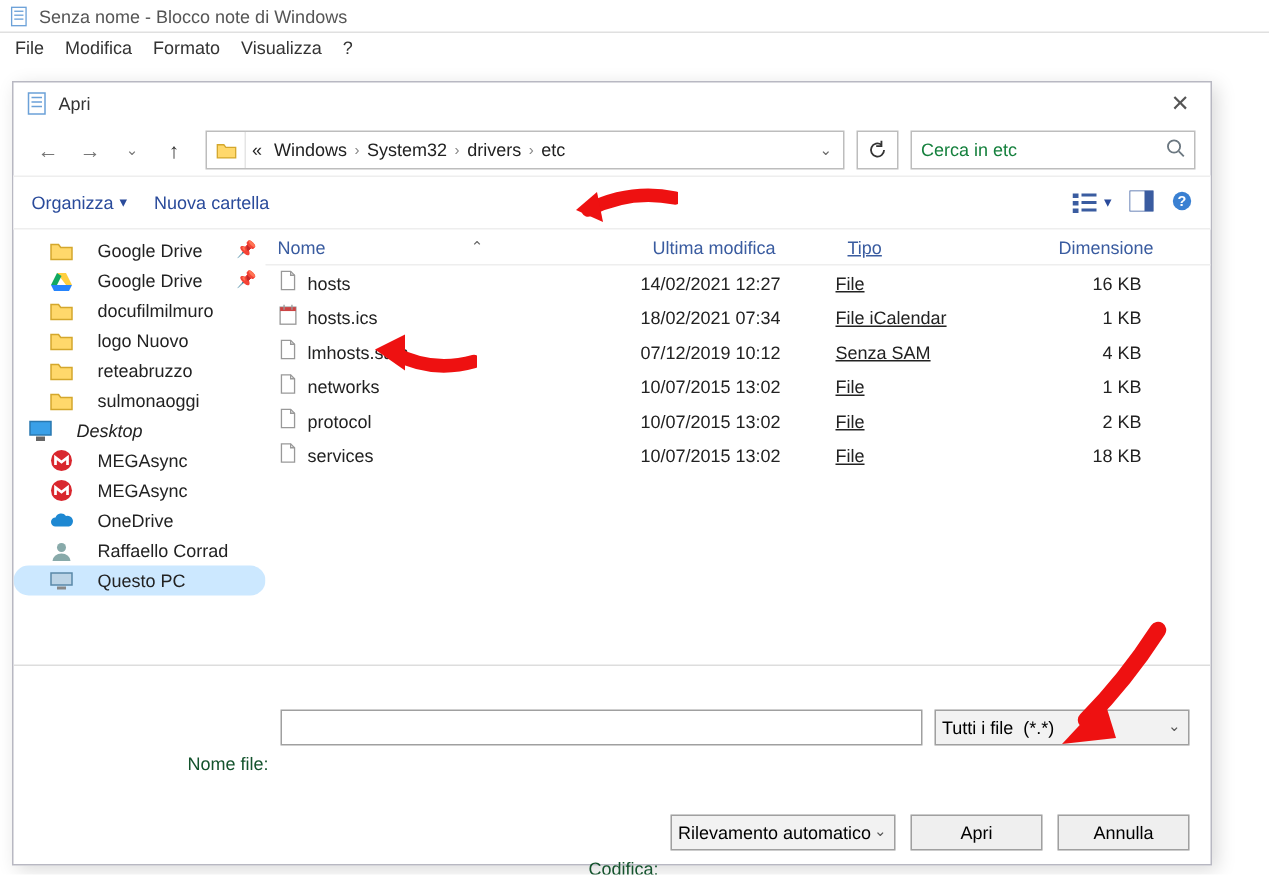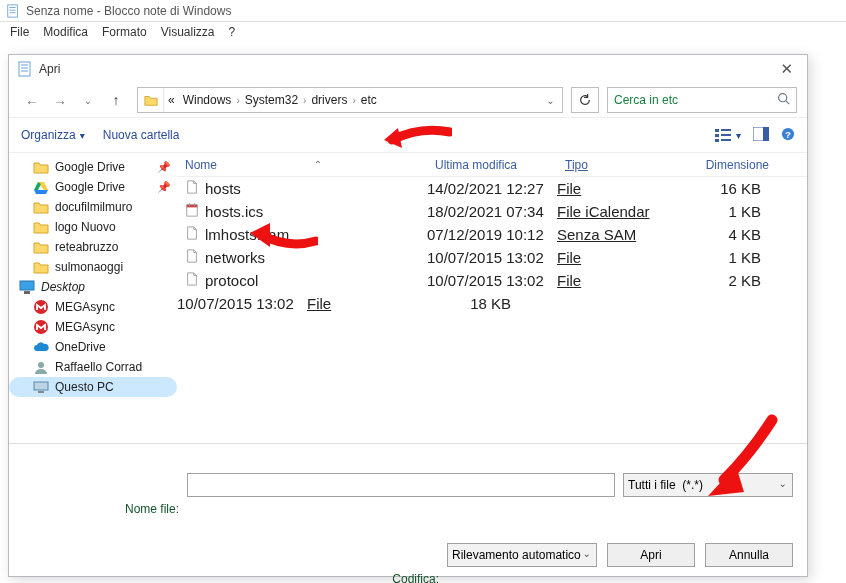--- a/index.html
+++ b/index.html
@@ -35,35 +35,35 @@
 .search-box .s-icon { margin-left: auto; color: #6b7780; }
 
 .toolbar { height: 36px; border-top: 1px solid #eee; border-bottom: 1px solid #eee; display: flex; align-items: center; padding: 0 12px; font-size: 12px; color: #1a3f8c; background: #fff; }
 .toolbar .tb-left { display: flex; align-items: center; gap: 18px; }
 .toolbar .tb-item { display: flex; align-items: center; gap: 4px; color: #2a4b9b; }
 .toolbar .drop-ic { font-size: 10px; color: #2a4b9b; }
 .toolbar .tb-right { margin-left: auto; display: flex; align-items: center; gap: 12px; color: #2a4b9b; }
 
 .content { display: flex; height: 290px; }
 .tree { width: 168px; border-right: 0; overflow: hidden; padding: 4px 0 0 0; font-size: 12px; color: #222; }
-.tree-item { display: flex; align-items: flex-end; padding: 3px 6px 3px 24px; gap: 6px; }
+.tree-item { display: flex; align-items: flex-start; padding: 3px 6px 3px 24px; gap: 16px; }
 .tree-item.selected { background: #cce8ff; border-radius: 10px; }
 .tree-item .pin { margin-left: auto; font-size: 11px; color: #555; }
 .folder-ic { width: 16px; height: 14px; display: inline-block; }
 .folder-ic svg, .drive-ic svg, .app-ic svg, .cloud-ic svg, .user-ic svg, .pc-ic svg, .desk-ic svg { width: 16px; height: 14px; }
 
 .list { flex: 1; position: relative; }
 .list-head { display: flex; font-size: 12px; color: #3a5ca0; border-bottom: 1px solid #eee; height: 24px; align-items: center; }
 .list-head .col { padding: 0 8px; }
 .col-name { width: 250px; display: flex; align-items: center; }
 .col-mod  { width: 130px; }
 .col-type { width: 120px; text-decoration: underline; }
 .col-size { width: 100px; text-align: right; padding-right: 16px; }
 .list-head .col-name .sort-ic { margin: 0 auto; color: #666; font-size: 10px; }
-.row { display: flex; font-size: 15px; color: #222; padding: 3px 0; align-items: center; }
+.row { display: flex; font-size: 12px; color: #222; padding: 3px 0; align-items: center; }
 .row .col-name { display: flex; align-items: center; gap: 6px; padding-left: 8px; }
 .file-ic svg { width: 14px; height: 14px; }
 
 .bottom { border-top: 1px solid #ddd; padding: 10px 14px; }
 .bottom-row { display: flex; align-items: center; margin-bottom: 8px; font-size: 12px; justify-content: flex-end; }
 .bottom-row label { margin-right: 8px; color: #14532d; margin-top: 48px; }
 .fname-input { width: 428px; height: 24px; border: 1px solid #a0a0a0; font-size: 12px; padding: 0 4px; }
 .filter-select, .encoding-select { height: 24px; border: 1px solid #a0a0a0; font-size: 12px; background: #f2f2f2; padding: 0 4px; }
 .filter-select { width: 170px; margin-left: 8px; }
 .encoding-select { width: 150px; }
@@ -341,20 +341,27 @@
                     <path d="M2 1 h7 l3 3 v11 H2 z" fill="#fff" stroke="#999"></path>
                     <path d="M9 1 v3 h3" fill="none" stroke="#999"></path>
                   </svg></span>
                 <span>protocol</span>
               </div>
               <div class="col-mod">10/07/2015 13:02</div>
               <div class="col-type">File</div>
               <div class="col-size">2 KB</div>
             </div>
             <div class="row">
+              <div class="col-name">
+                <span class="file-ic"><svg viewBox="0 0 14 16">
+                    <path d="M2 1 h7 l3 3 v11 H2 z" fill="#fff" stroke="#999"></path>
+                    <path d="M9 1 v3 h3" fill="none" stroke="#999"></path>
+                  </svg></span>
+                <span>services</span>
+              </div>
               <div class="col-mod">10/07/2015 13:02</div>
               <div class="col-type">File</div>
               <div class="col-size">18 KB</div>
             </div>
           </div>
       </div>
     </div>
 
     <div class="bottom">
       <div class="bottom-row">

